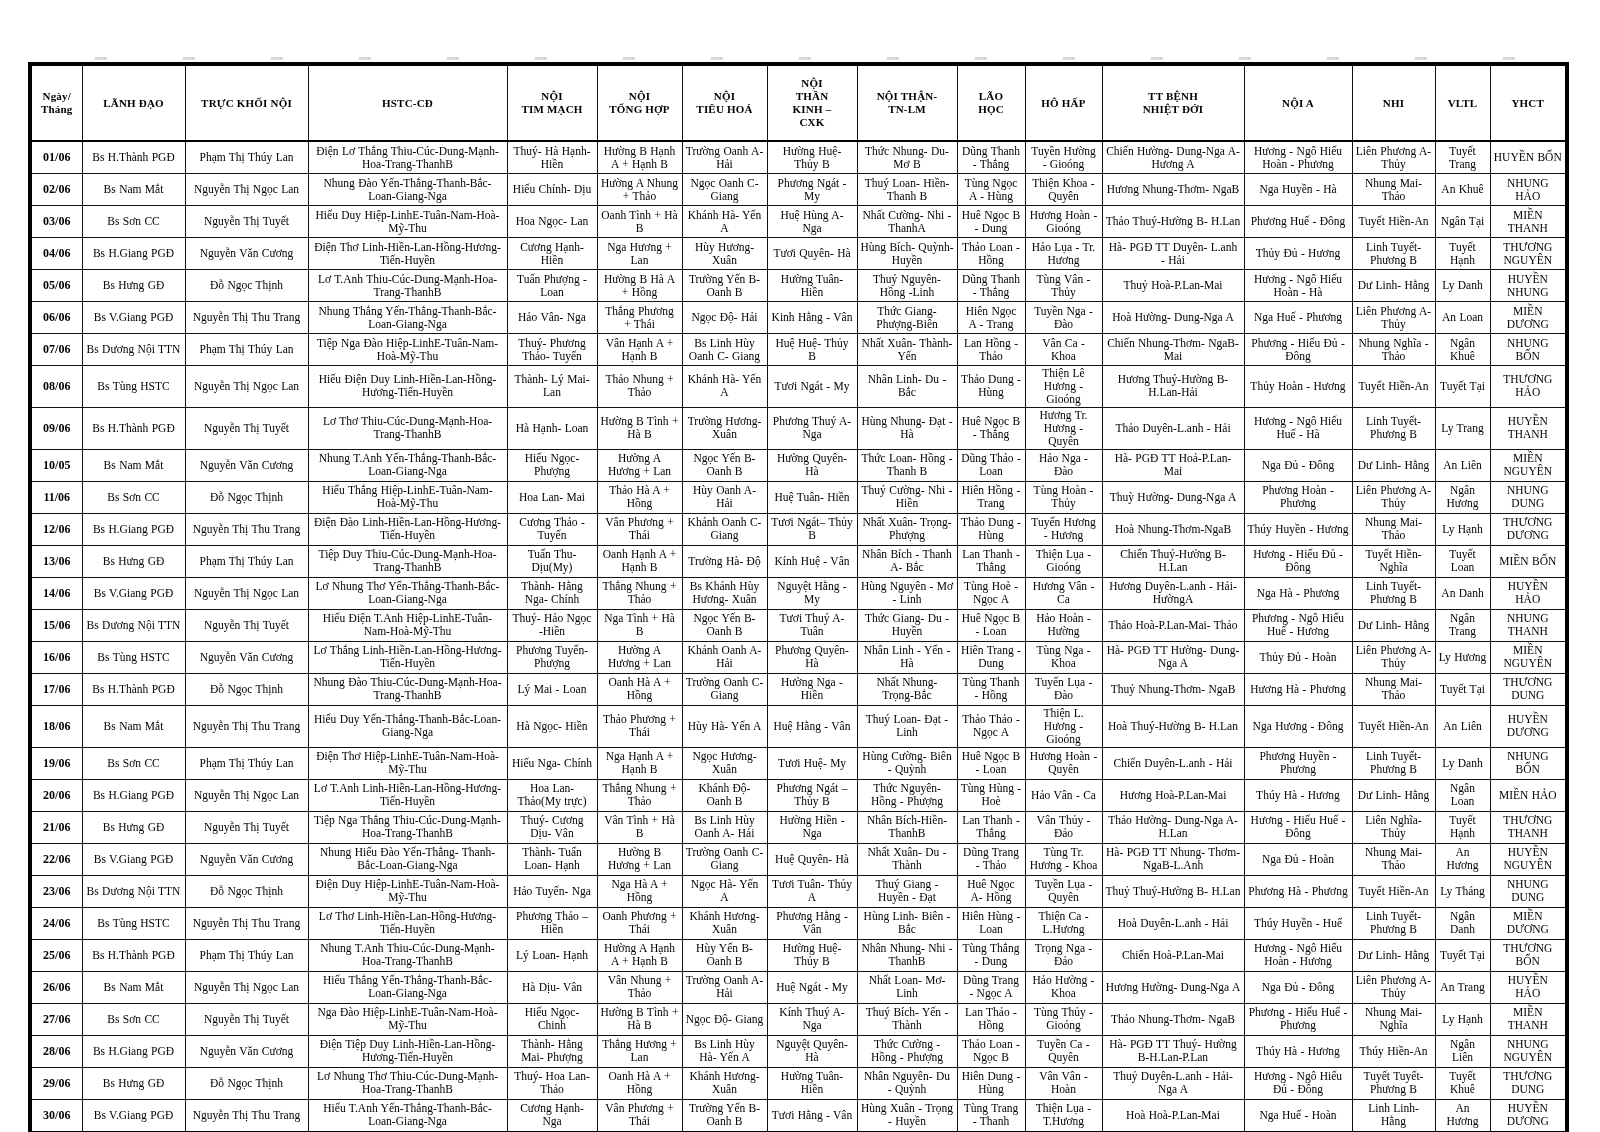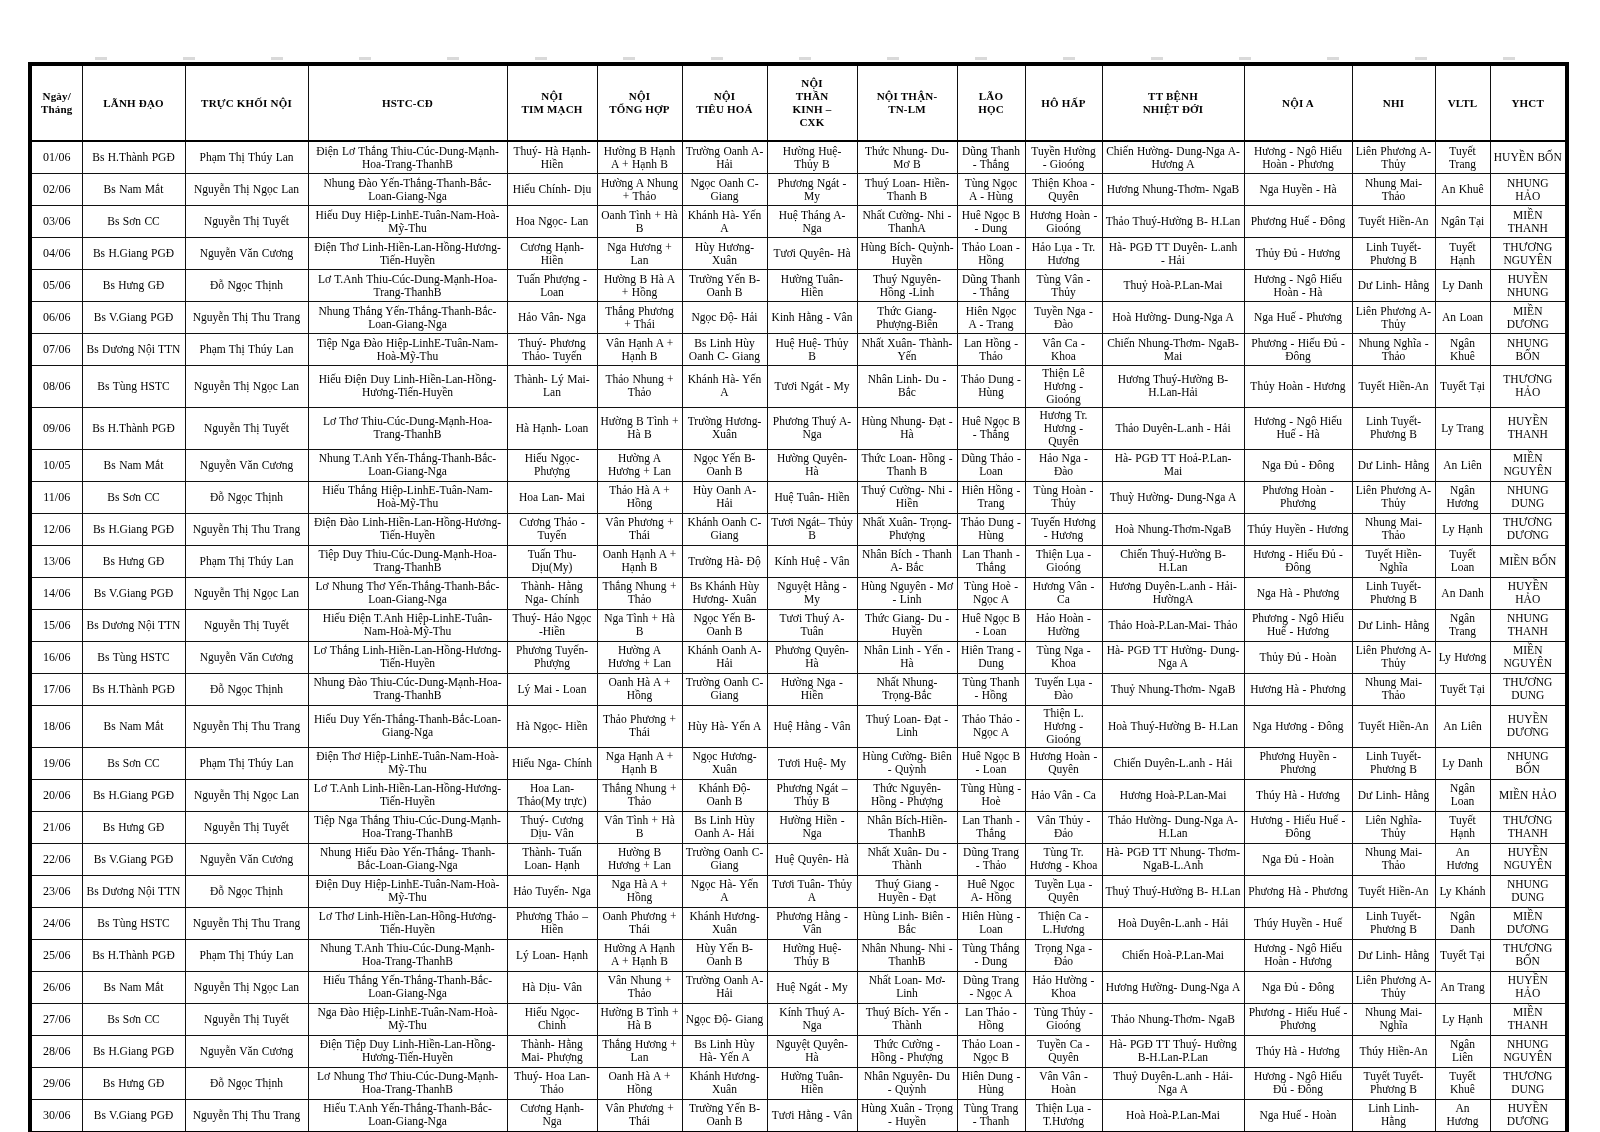--- a/index.html
+++ b/index.html
@@ -59,21 +59,21 @@
   td {
     font-size: 11.5px;
     line-height: 1.13;
     height: 29px;
     text-align: center;
     vertical-align: middle;
     padding: 1px 3px;
     word-spacing: 0.5px;
   }
   td:first-child {
-    font-weight: normal;
+    font-weight: bold;
     font-size: 12px;
   }
 </style>
 </head>
 <body>
 
 <div class="page">
   <div class="scan-artifact"></div>
   <table class="roster">
     <colgroup>
@@ -162,21 +162,21 @@
           <td>NHUNG HẢO</td>
         </tr>
         <tr>
           <td>03/06</td>
           <td>Bs Sơn CC</td>
           <td>Nguyễn Thị Tuyết</td>
           <td>Hiếu  Duy Hiệp-LinhE-Tuân-Nam-Hoà-Mỹ-Thu</td>
           <td>Hoa Ngọc- Lan</td>
           <td>Oanh Tình + Hà B</td>
           <td>Khánh Hà- Yến A</td>
-          <td>Huệ Tháng A- Nga</td>
+          <td>Huệ Hùng A- Nga</td>
           <td>Nhất  Cường- Nhi - ThanhA</td>
           <td>Huê Ngọc B - Dung</td>
           <td>Hương Hoàn - Gioóng</td>
           <td>Thảo Thuý-Hường B- H.Lan</td>
           <td>Phương Huế - Đông</td>
           <td>Tuyết Hiền-An</td>
           <td>Ngân  Tại</td>
           <td>MIỀN THANH</td>
         </tr>
         <tr>
@@ -529,21 +529,21 @@
           <td>Hảo Tuyến- Nga</td>
           <td>Nga Hà A + Hồng</td>
           <td>Ngọc Hà- Yến A</td>
           <td>Tươi Tuân- Thủy A</td>
           <td>Thuý  Giang - Huyền - Đạt</td>
           <td>Huê Ngọc A- Hồng</td>
           <td>Tuyền Lụa - Quyên</td>
           <td>Thuỷ Thuý-Hường B- H.Lan</td>
           <td>Phương Hà - Phương</td>
           <td>Tuyết Hiền-An</td>
-          <td>Ly Khánh</td>
+          <td>Ly Tháng</td>
           <td>NHUNG DUNG</td>
         </tr>
         <tr>
           <td>24/06</td>
           <td>Bs Tùng HSTC</td>
           <td>Nguyễn Thị Thu Trang</td>
           <td>Lơ  Thơ Linh-Hiền-Lan-Hồng-Hương-Tiến-Huyền</td>
           <td>Phương Thảo – Hiền</td>
           <td>Oanh Phương + Thái</td>
           <td>Khánh Hương- Xuân</td>

